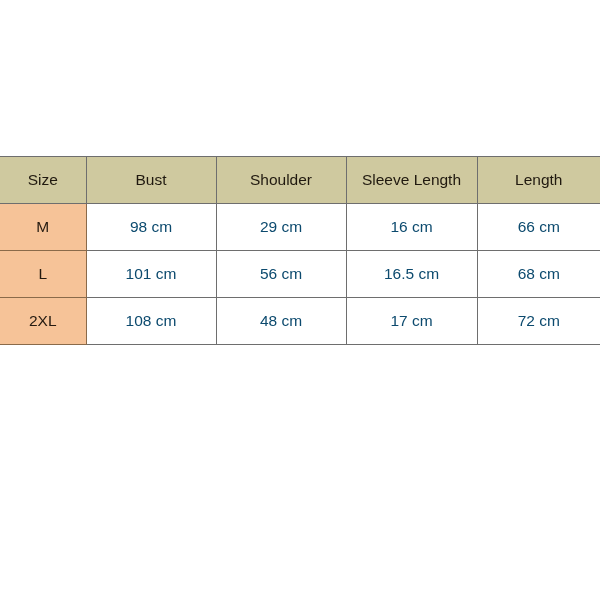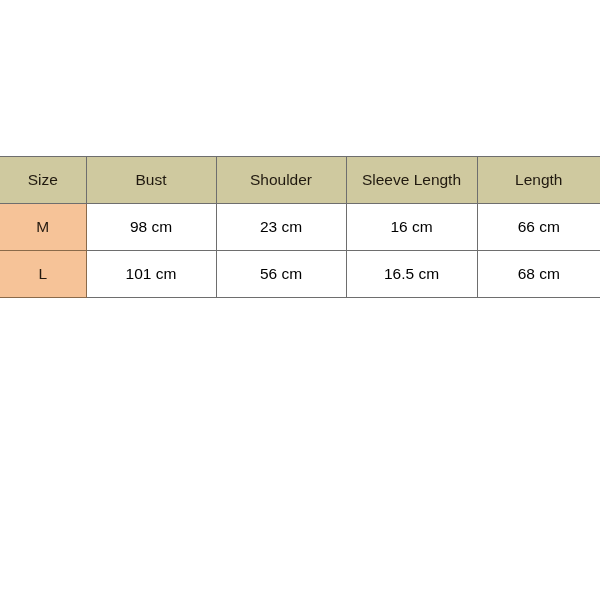--- a/index.html
+++ b/index.html
@@ -35,21 +35,21 @@
   table.size-chart col.col-length   { width: 123px; }
 
   table.size-chart th,
   table.size-chart td {
     height: 47px;
     padding: 0 4px;
     text-align: center;
     vertical-align: middle;
     font-weight: normal;
     font-size: 15.5px;
-    color: #000000;
+    color: #0c4a6e;
     border: 1px solid #6e6e6e;
     box-sizing: border-box;
     white-space: nowrap;
   }
 
   table.size-chart thead th {
     background: #cfc99f;
     font-size: 15.5px;
     color: #20190f;
     border-color: #6e6e6e;
@@ -97,26 +97,33 @@
         <th>Bust</th>
         <th>Shoulder</th>
         <th>Sleeve Length</th>
         <th>Length</th>
       </tr>
     </thead>
     <tbody>
       <tr>
         <td class="size-cell">M</td>
         <td class="value-cell">98 cm</td>
-        <td class="value-cell">23 cm</td>
+        <td class="value-cell">29 cm</td>
         <td class="value-cell">16 cm</td>
         <td class="value-cell">66 cm</td>
       </tr>
       <tr>
         <td class="size-cell">L</td>
         <td class="value-cell">101 cm</td>
         <td class="value-cell">56 cm</td>
         <td class="value-cell">16.5 cm</td>
         <td class="value-cell">68 cm</td>
       </tr>
+      <tr>
+        <td class="size-cell">2XL</td>
+        <td class="value-cell">108 cm</td>
+        <td class="value-cell">48 cm</td>
+        <td class="value-cell">17 cm</td>
+        <td class="value-cell">72 cm</td>
+      </tr>
     </tbody>
   </table>
 </div>
 
 </body></html>

